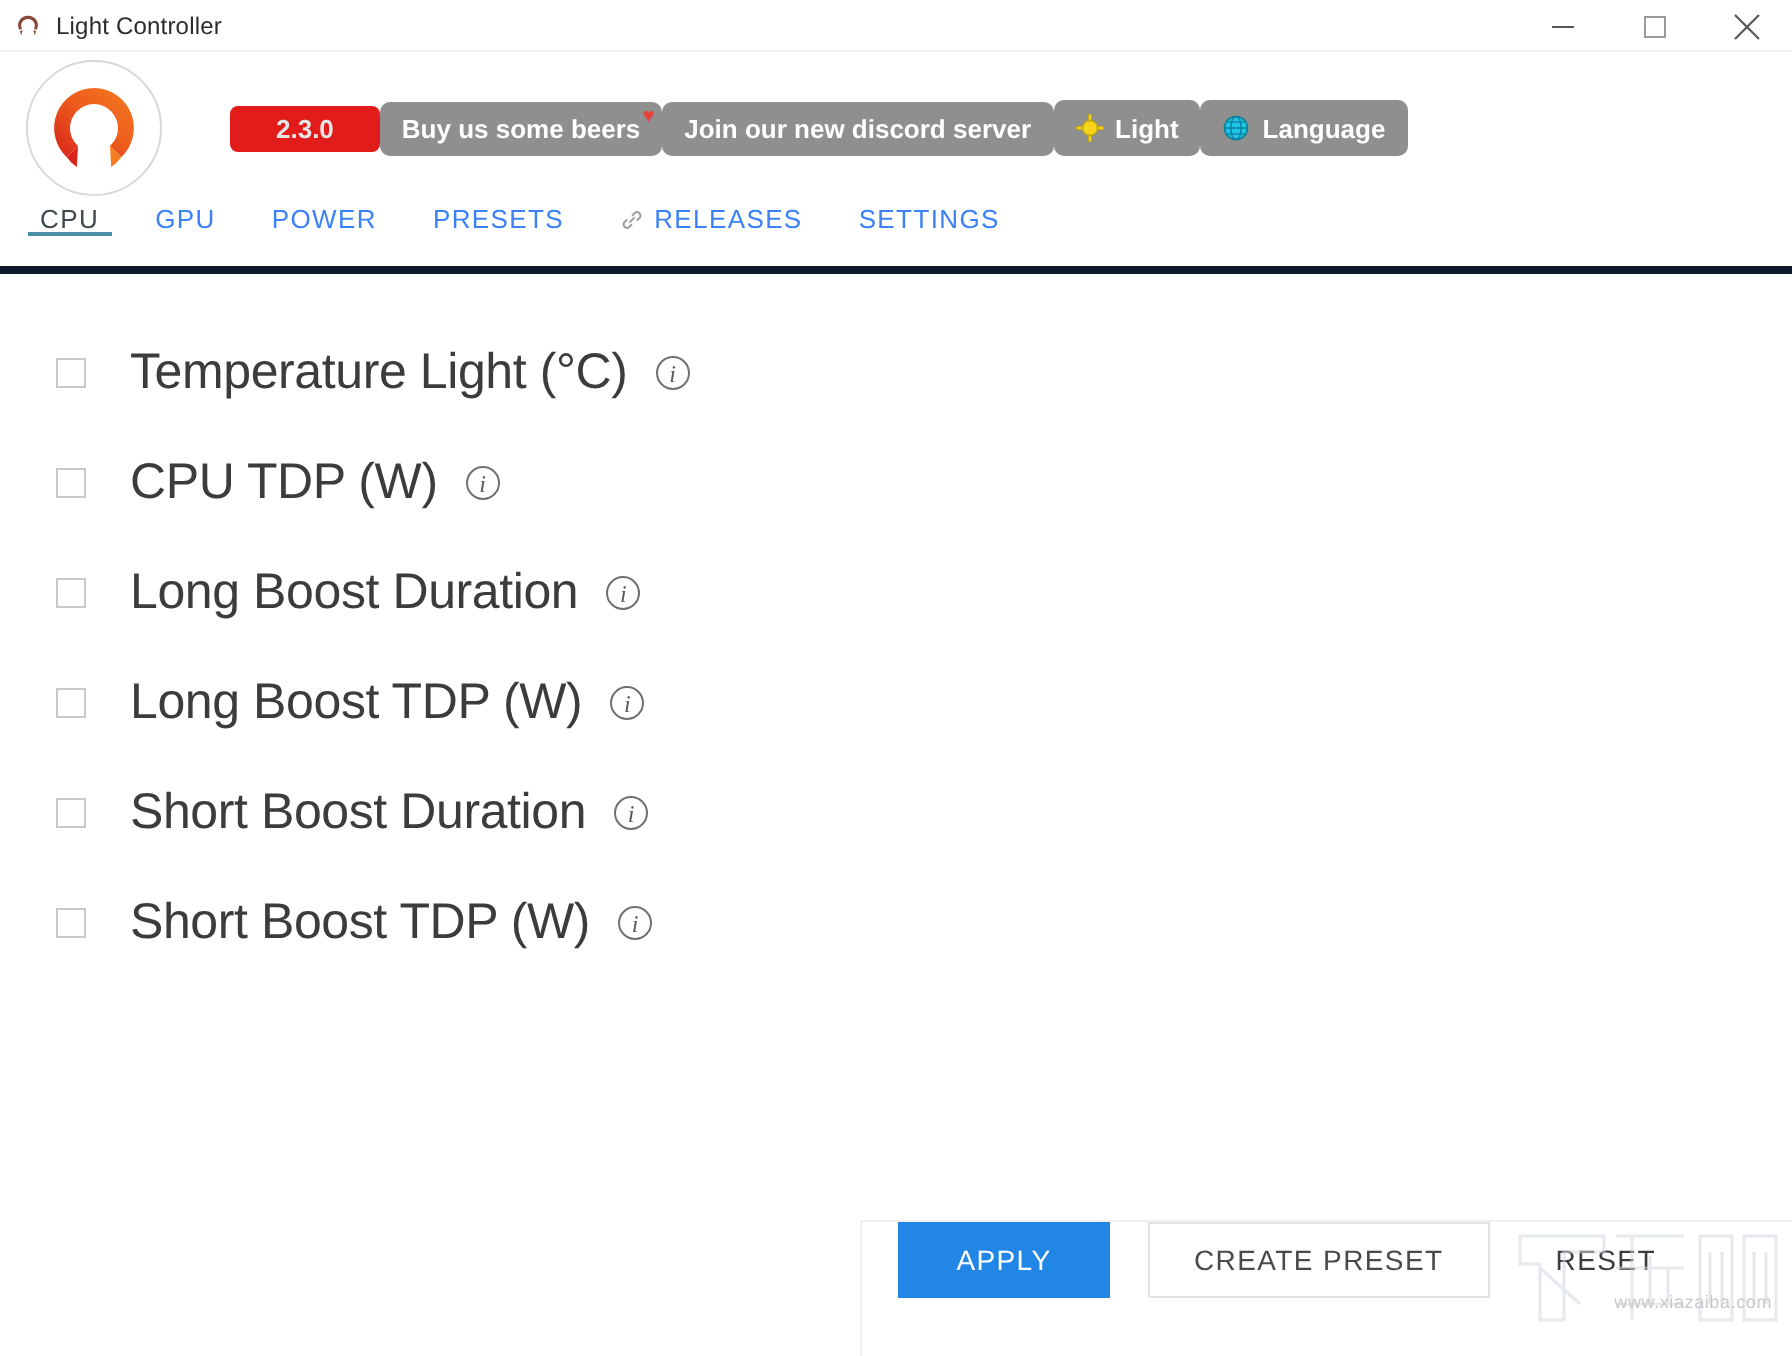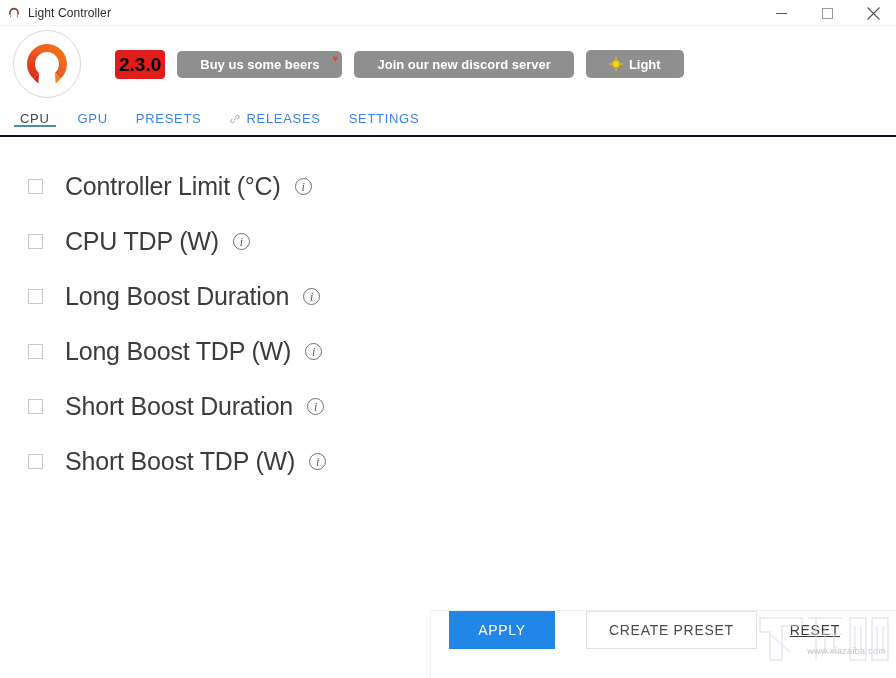--- a/index.html
+++ b/index.html
@@ -56,36 +56,35 @@
     width: 68px; height: 68px;
     border-radius: 50%;
     border: 1px solid #d9d9d9;
     display: flex; align-items: center; justify-content: center;
     flex: none;
     background: #fff;
   }
   .version-badge {
     margin-left: 34px;
     background: #e21b1b;
-    color: #000000;
-    font-size: 19px;
+    color: #e5e5e5;
+    font-size: 13px;
     font-weight: bold;
-    padding: 5px 4px;
+    padding: 5px 23px;
     border-radius: 4px;
     line-height: 1;
     flex: none;
   }
   .pill {
-    margin-left: 12px;
     background: #8f8f8f;
     color: #ffffff;
     font-size: 13px;
     font-weight: bold;
     border-radius: 5px;
-    padding: 7px 23px;
+    padding: 7px 11px;
     line-height: 1;
     display: flex;
     align-items: center;
     gap: 6px;
     flex: none;
     position: relative;
     white-space: nowrap;
   }
   .heart {
     position: absolute;
@@ -93,22 +92,22 @@
     color: #e8413a;
     font-size: 10px;
     line-height: 1;
   }
   .pill-icon { display: flex; align-items: center; }
 
   
   .tabs {
     height: 35px;
     display: flex;
-    align-items: center;
-    border-bottom: 2px solid #0f172a;
+    align-items: flex-start;
+    border-bottom: 4px solid #0f172a;
     padding-left: 6px;
   }
   .tab {
     display: flex;
     align-items: center;
     justify-content: center;
     gap: 5px;
     padding: 0 14px;
     font-size: 13px;
     letter-spacing: .7px;
@@ -189,27 +188,25 @@
   .btn-primary {
     background: #2286e6;
     color: #ffffff;
     width: 106px;
   }
   .btn-outline {
     background: #ffffff;
     color: #4a4a4a;
     border: 1px solid #e2e2e2;
     padding: 0 22px;
-    margin-left: 12px;
   }
   .btn-plain {
     background: transparent;
     color: #3c3c3c;
     padding: 0 14px;
-    text-decoration: underline;
   }
 
   
   .watermark {
     position: absolute;
     right: 4px; bottom: 2px;
     width: 136px; height: 68px;
     pointer-events: none;
     opacity: .55;
   }
@@ -290,28 +287,43 @@
           <rect x="7.2" y="0.4" width="1.6" height="3"></rect>
           <rect x="7.2" y="12.6" width="1.6" height="3"></rect>
           <rect x="0.4" y="7.2" width="3" height="1.6"></rect>
           <rect x="12.6" y="7.2" width="3" height="1.6"></rect>
         </g>
       </svg>
     </span>
     <span>Light</span>
   </div>
 
+  <div class="pill">
+    <span class="pill-icon">
+      <svg width="14" height="14" viewBox="0 0 16 16">
+        <circle cx="8" cy="8" r="6.6" fill="#1fc4e8" stroke="#0b7f99" stroke-width="0.9"></circle>
+        <ellipse cx="8" cy="8" rx="3" ry="6.6" fill="none" stroke="#0b7f99" stroke-width="0.8"></ellipse>
+        <line x1="1.4" y1="8" x2="14.6" y2="8" stroke="#0b7f99" stroke-width="0.8"></line>
+        <line x1="2.4" y1="4.6" x2="13.6" y2="4.6" stroke="#0b7f99" stroke-width="0.7"></line>
+        <line x1="2.4" y1="11.4" x2="13.6" y2="11.4" stroke="#0b7f99" stroke-width="0.7"></line>
+      </svg>
+    </span>
+    <span>Language</span>
+  </div>
 </div>
 
 <div class="tabs">
   <div class="tab active">
     <span>CPU</span>
   </div>
   <div class="tab">
     <span>GPU</span>
+  </div>
+  <div class="tab">
+    <span>POWER</span>
   </div>
   <div class="tab">
     <span>PRESETS</span>
   </div>
   <div class="tab">
     <span>
       <svg width="12" height="12" viewBox="0 0 16 16" style="display:block">
         <g fill="none" stroke="#9d9d9d" stroke-width="1.3" stroke-linecap="round">
           <path d="M6.6 9.4 9.4 6.6"></path>
           <path d="M8.4 4.8 10 3.2a2.3 2.3 0 0 1 3.2 3.2l-1.6 1.6"></path>
@@ -323,21 +335,21 @@
   </div>
   <div class="tab">
     <span>SETTINGS</span>
   </div>
 </div>
 
 <div class="settings">
 
   <div class="setting-row">
     <span class="checkbox"></span>
-    <span class="setting-label">Controller Limit (°C)</span>
+    <span class="setting-label">Temperature Light (°C)</span>
     <span class="info-icon">i</span>
   </div>
 
   <div class="setting-row">
     <span class="checkbox"></span>
     <span class="setting-label">CPU TDP (W)</span>
     <span class="info-icon">i</span>
   </div>
 
   <div class="setting-row">

